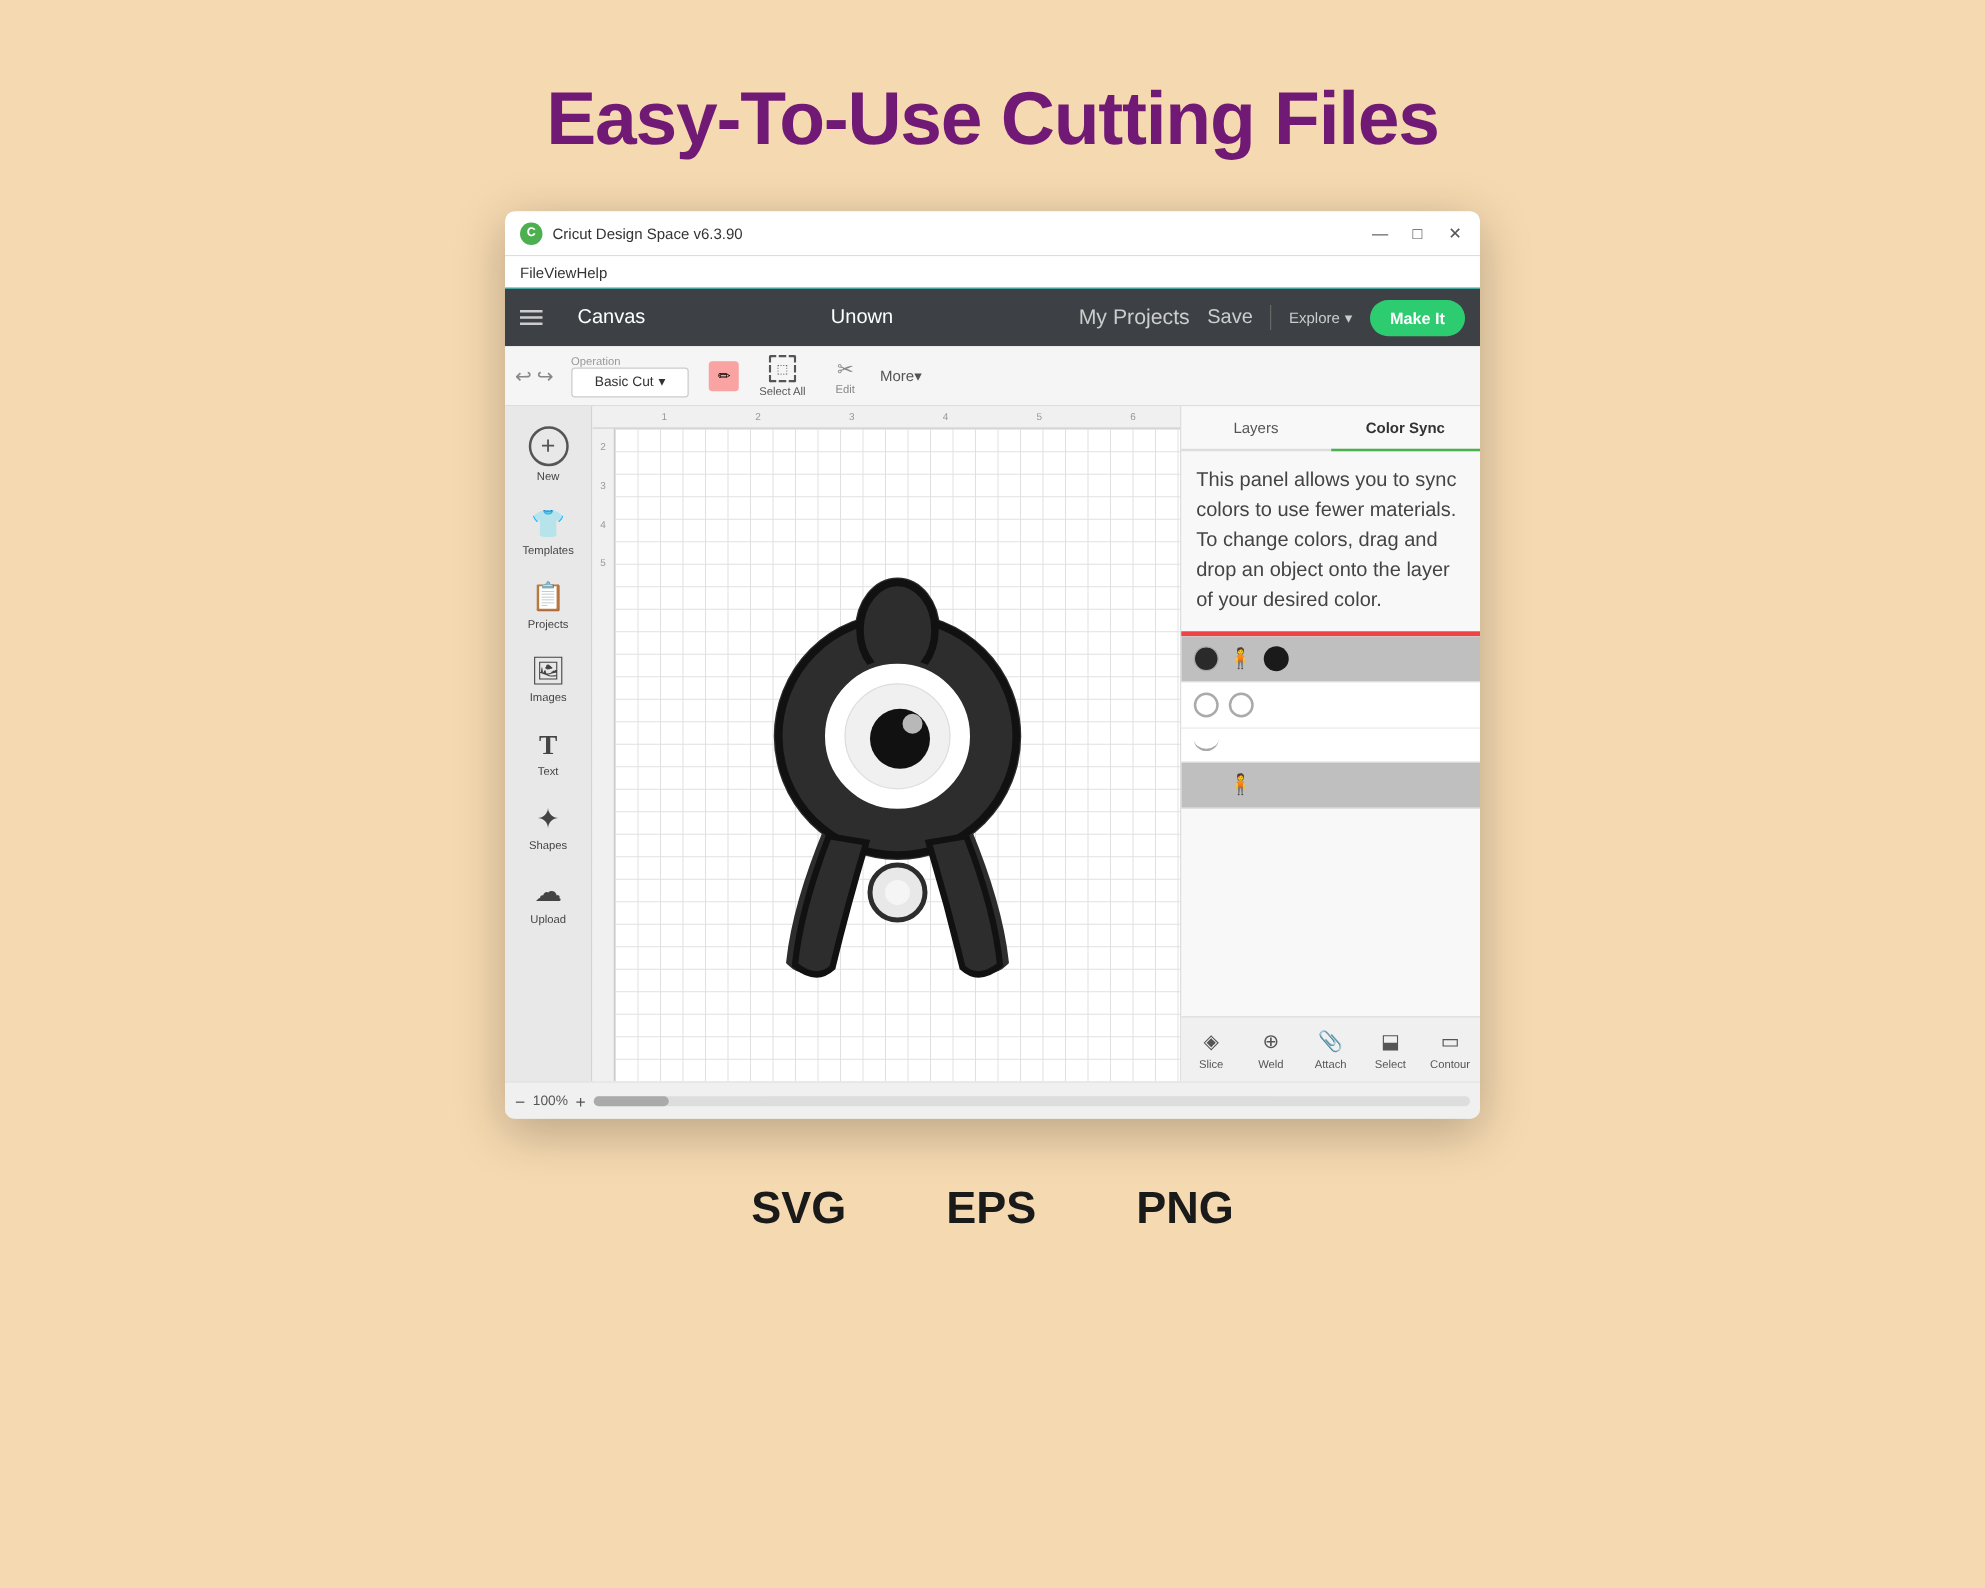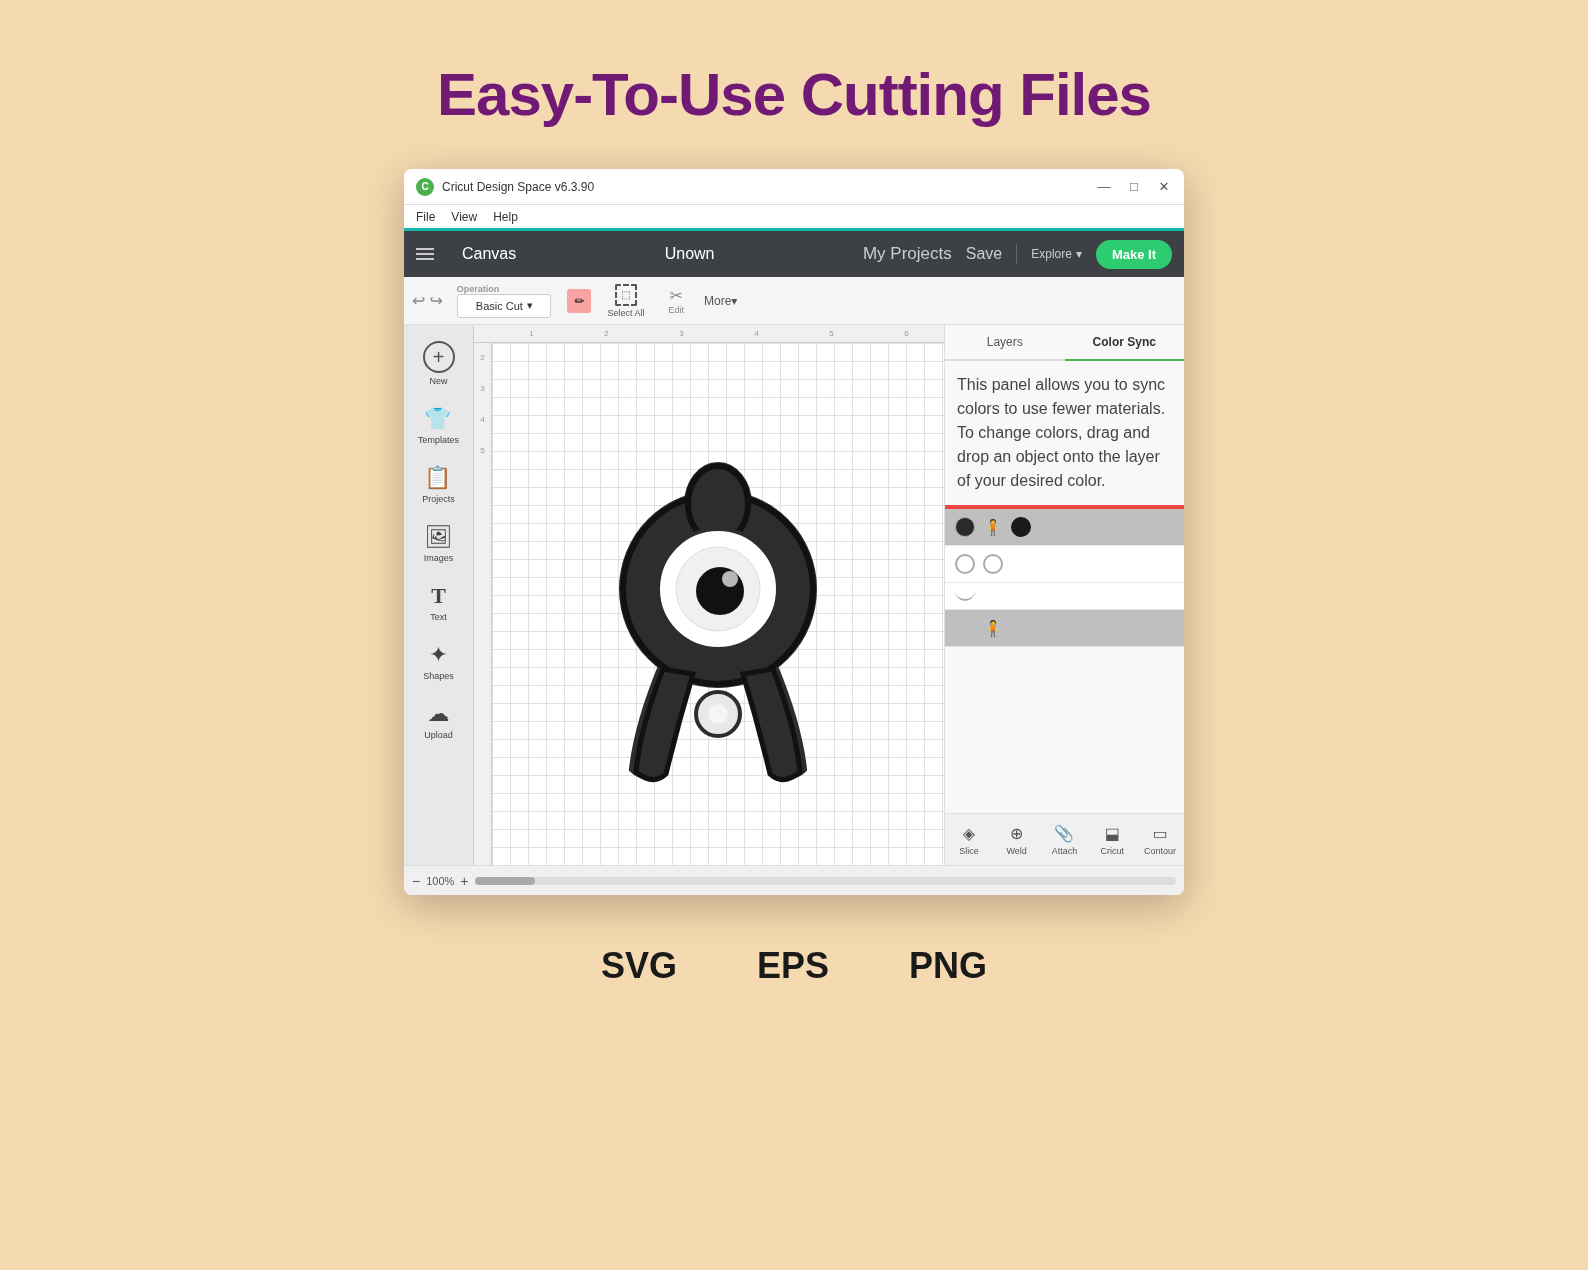--- a/index.html
+++ b/index.html
@@ -73,23 +73,22 @@
       cursor: pointer;
       width: 16px;
       text-align: center;
     }
 
     
     .menu-bar {
       background: #ffffff;
       display: flex;
       align-items: center;
-      gap: 16px;
       padding: 4px 12px;
-      border-bottom: 3px solid #14b8a6;
+      border-bottom: 1px solid #14b8a6;
       height: 26px;
     }
     .menu-item {
       font-size: 12px;
       color: #333;
       cursor: pointer;
     }
 
     
     .top-toolbar {
@@ -190,21 +189,20 @@
     }
     .operation-group {
       display: flex;
       flex-direction: column;
       align-items: flex-start;
       margin-right: 8px;
     }
     .operation-label {
       font-size: 9px;
       color: #999;
-      font-weight: bold;
     }
     .operation-select {
       display: flex;
       align-items: center;
       gap: 4px;
       background: #fff;
       border: 1px solid #ccc;
       border-radius: 3px;
       padding: 2px 18px;
       font-size: 11px;
@@ -734,21 +732,21 @@
         <div class="bottom-tool">
           <span class="bottom-tool-icon">⊕</span>
           <span>Weld</span>
         </div>
         <div class="bottom-tool">
           <span class="bottom-tool-icon">📎</span>
           <span>Attach</span>
         </div>
         <div class="bottom-tool">
           <span class="bottom-tool-icon">⬓</span>
-          <span>Cricut</span>
+          <span>Select</span>
         </div>
         <div class="bottom-tool">
           <span class="bottom-tool-icon">▭</span>
           <span>Contour</span>
         </div>
       </div>
 
     </div>
   </div>
 

